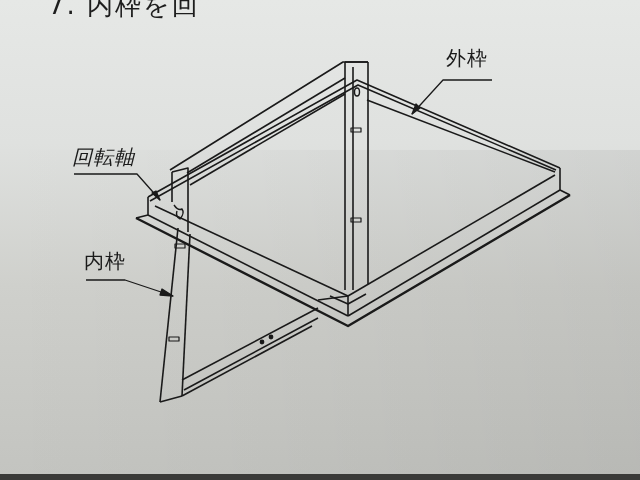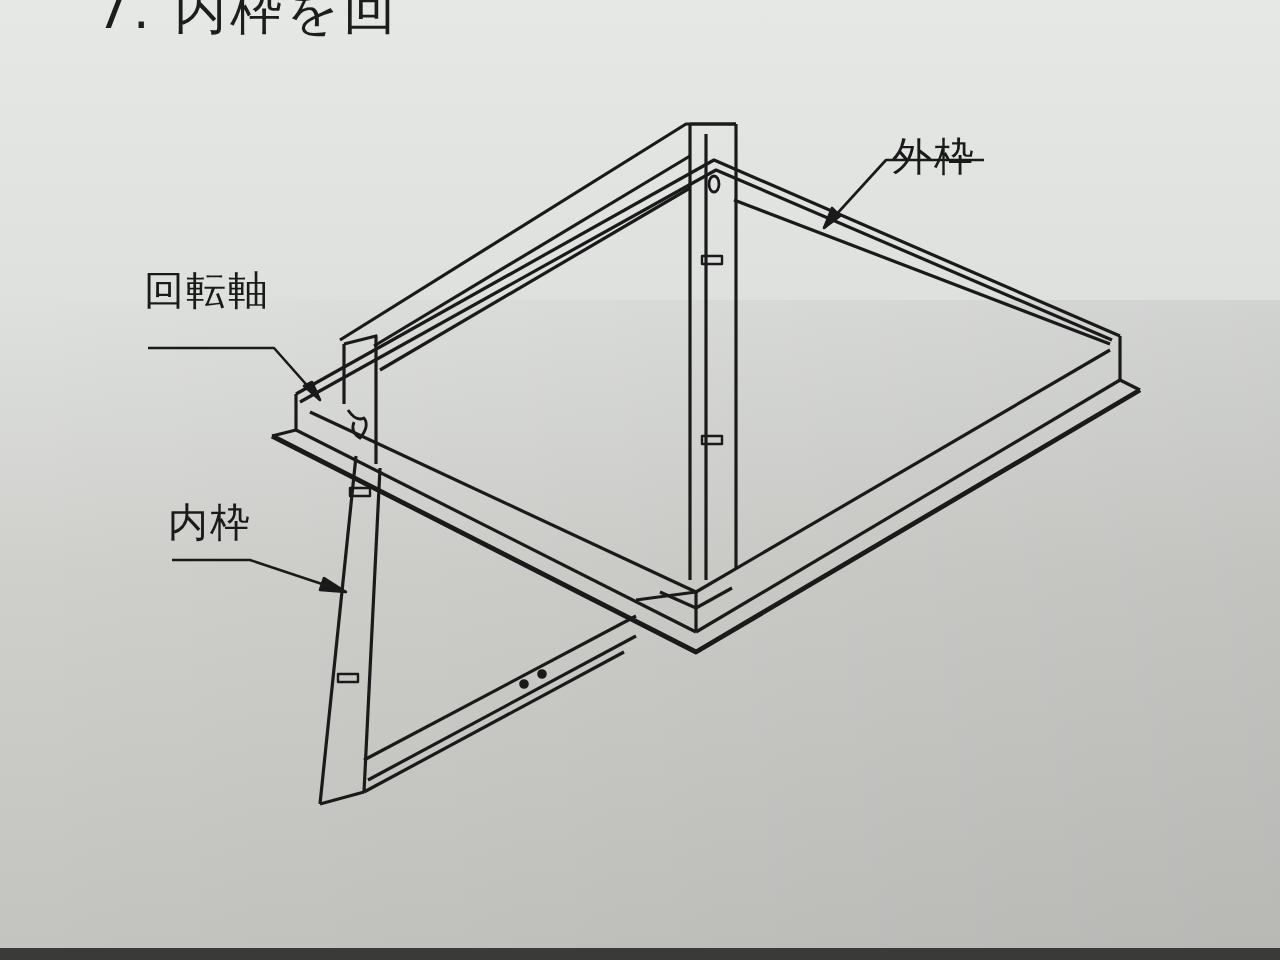--- a/index.html
+++ b/index.html
@@ -107,15 +107,15 @@
 
       <polyline points="74,174 137,174 160,200"></polyline>
       <polygon points="160,200 152,193 156,191" fill="#1a1a1a"></polygon>
 
       <polyline points="86,280 125,280 173,296"></polyline>
       <polygon points="173,296 162,289 160,295" fill="#1a1a1a"></polygon>
     </g>
   </g>
 </svg>
 
-<div class="label" style="left:446px; top:65px;">外枠</div>
-<div class="label" style="left:72px; top:132px;">回転軸</div>
+<div class="label" style="left:446px; top:45px;">外枠</div>
+<div class="label" style="left:72px; top:144px;font-style:italic;">回転軸</div>
 <div class="label" style="left:84px; top:248px;">内枠</div>
 
 </body></html>

